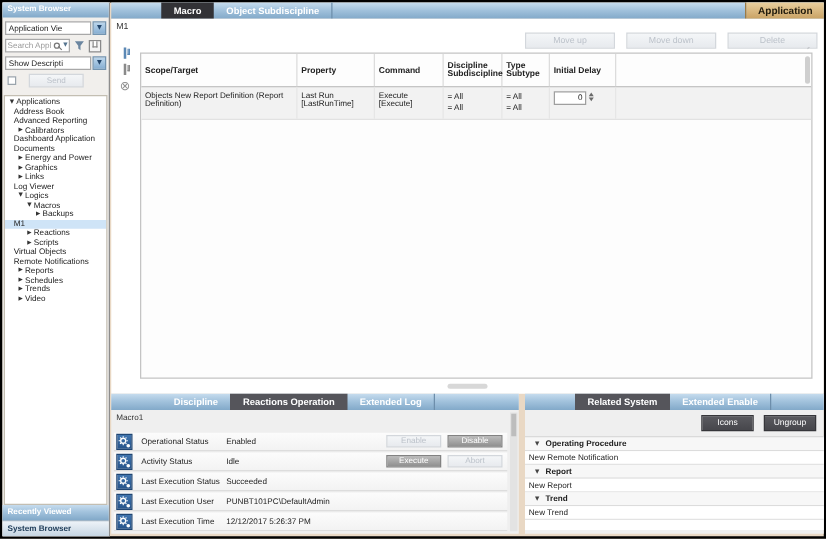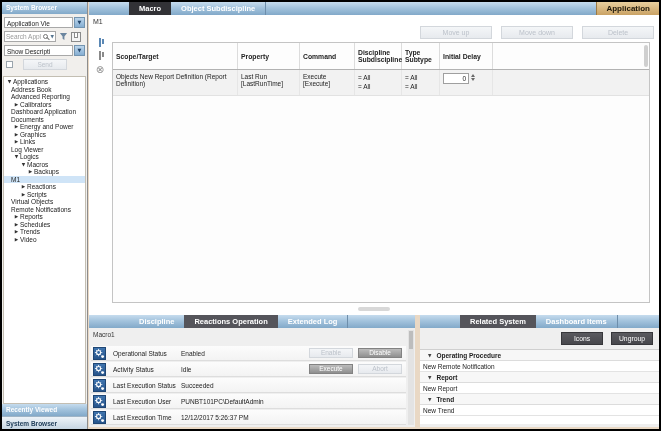--- a/index.html
+++ b/index.html
@@ -432,21 +432,21 @@
       </div>
     </div>
     <div class="op-scroll">
         <span class="thumb"></span>
       </div>
   </div>
 
   <div class="rel-panel">
     <div class="panel-tabs bar-blue">
       <div class="tab dark2">Related System</div>
-      <div class="tab on-blue">Dashboard Items</div>
+      <div class="tab on-blue">Extended Enable</div>
     </div>
     <div class="rel-btns">
       <span class="btn btn-dark">Icons</span>
       <span class="btn btn-dark">Ungroup</span>
     </div>
     <div class="rel-list">
       <div class="grp-head">
           <span class="arr">▼</span>
           <span>Operating Procedure</span>
         </div>

